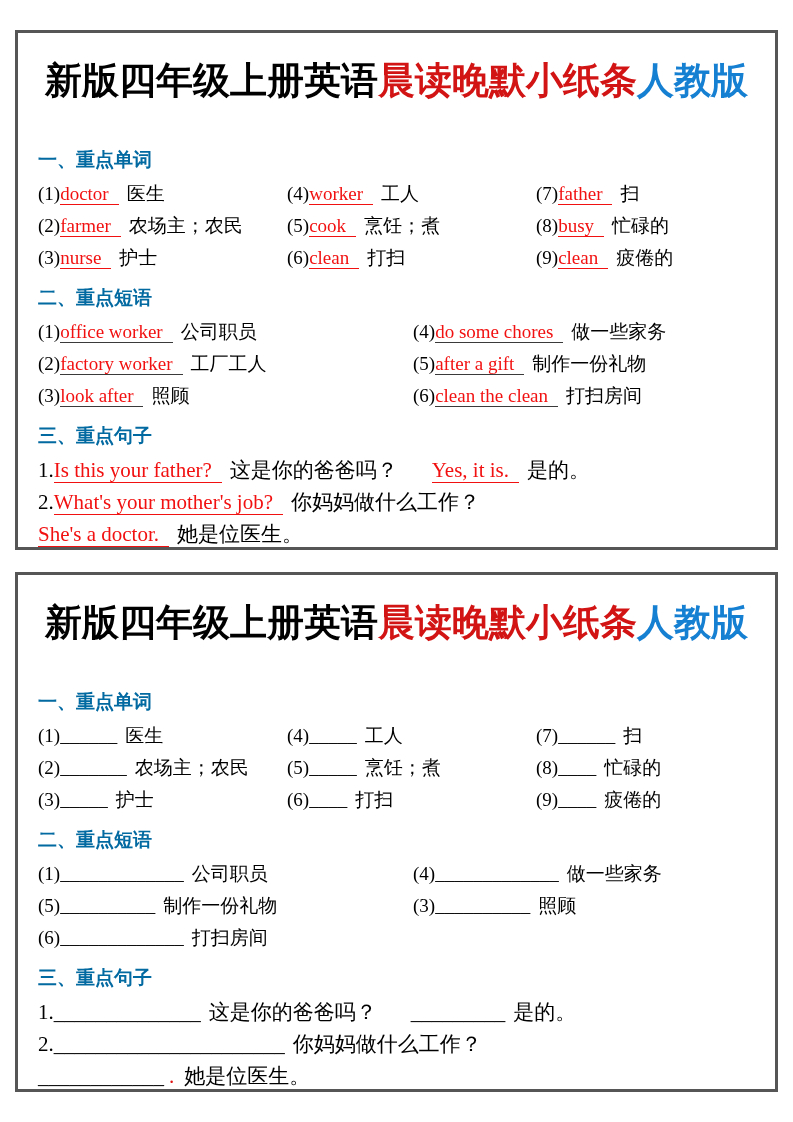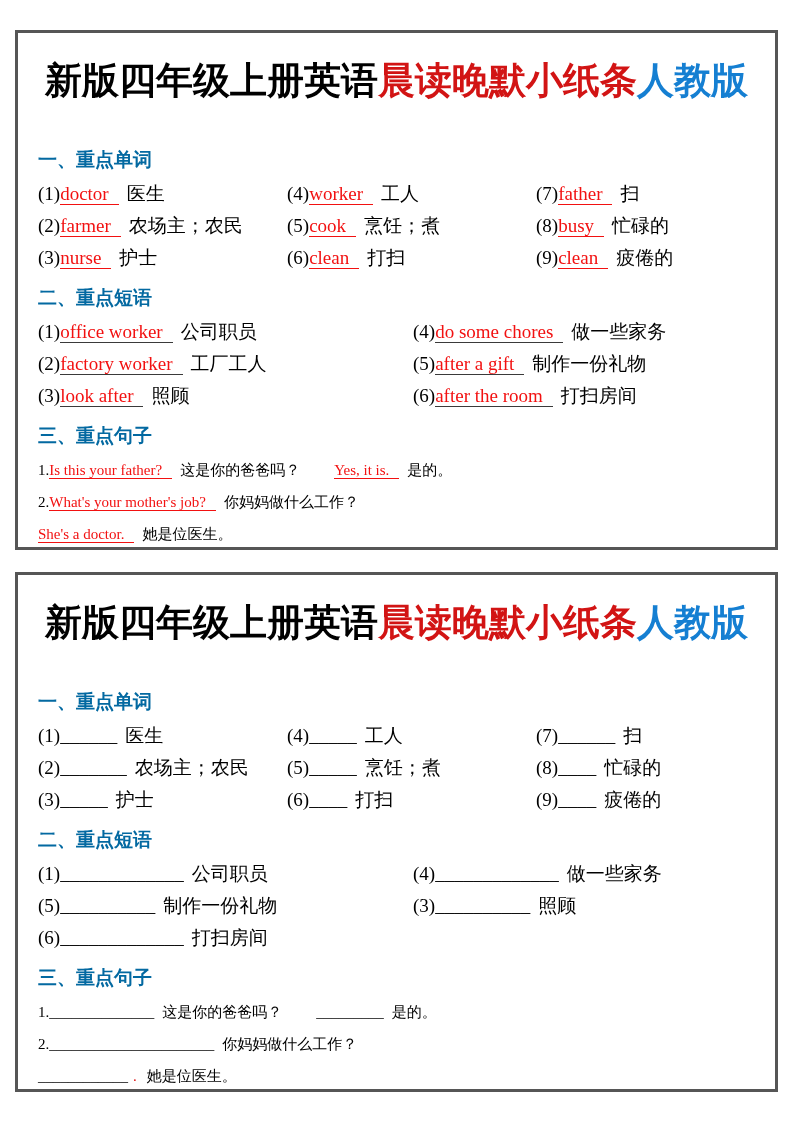--- a/index.html
+++ b/index.html
@@ -36,21 +36,21 @@
     border-bottom:1.5px solid #f21111;padding-right:10px;margin-right:8px;
   }
   .en.dark-ul{border-bottom-color:#3a3a3a;}
   .cn{color:#000;}
   .blank{
     font-family:"Liberation Serif", serif;color:#000;
     letter-spacing:0;margin-right:8px;
   }
   .gap{display:inline-block;width:34px;}
   .red-dot{color:#e01414;margin-right:10px;margin-left:-3px;}
-  .sent{line-height:32px;font-size:15px;white-space:nowrap;}
+  .sent{line-height:32px;font-size:21px;white-space:nowrap;}
 </style>
 </head>
 <body>
 
 <div class="page">
 
   <div class="panel">
     <div class="title">
       <span class="t-black">新版四年级上册英语</span><span class="t-red">晨读晚默小纸条</span><span class="t-blue">人教版</span>
     </div>
@@ -68,21 +68,21 @@
       <div class="row"><span class="num">(9)</span><span class="en">clean</span><span class="cn">疲倦的</span></div>
     </div>
 
     <div class="heading">二、重点短语</div>
     <div class="grid2">
       <div class="row"><span class="num">(1)</span><span class="en dark-ul">office worker</span><span class="cn">公司职员</span></div>
       <div class="row"><span class="num">(4)</span><span class="en dark-ul">do some chores</span><span class="cn">做一些家务</span></div>
       <div class="row"><span class="num">(2)</span><span class="en dark-ul">factory worker</span><span class="cn">工厂工人</span></div>
       <div class="row"><span class="num">(5)</span><span class="en dark-ul">after a gift</span><span class="cn">制作一份礼物</span></div>
       <div class="row"><span class="num">(3)</span><span class="en dark-ul">look after</span><span class="cn">照顾</span></div>
-      <div class="row"><span class="num">(6)</span><span class="en dark-ul">after the room</span><span class="cn">打扫房间</span></div>
+      <div class="row"><span class="num">(6)</span><span class="en dark-ul">clean the clean</span><span class="cn">打扫房间</span></div>
     </div>
 
     <div class="heading">三、重点句子</div>
     <div>
       <div class="sent"><span class="num">1.</span><span class="en">Is this your father?</span><span class="cn">这是你的爸爸吗？</span><span class="gap"></span><span class="en">Yes, it is.</span><span class="cn">是的。</span></div>
       <div class="sent"><span class="num">2.</span><span class="en">What's your mother's job?</span><span class="cn">你妈妈做什么工作？</span></div>
       <div class="sent"><span class="en">She's a doctor.</span><span class="cn">她是位医生。</span></div>
     </div>
   </div>
 

